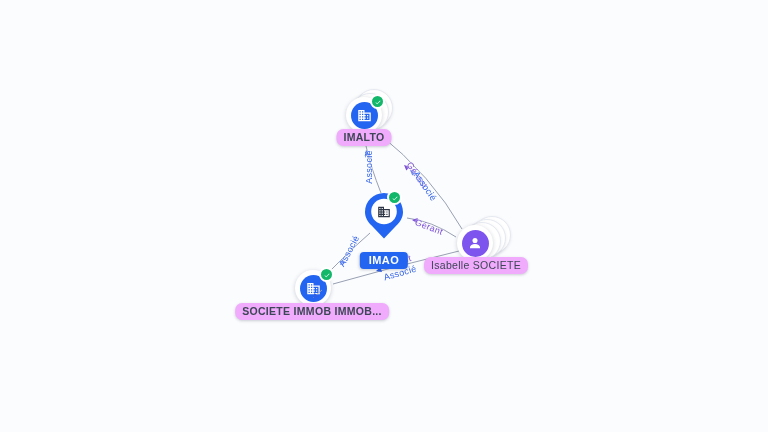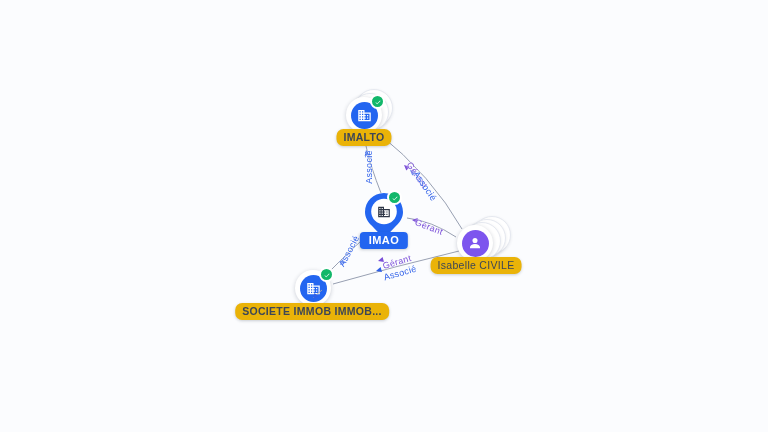--- a/index.html
+++ b/index.html
@@ -43,21 +43,21 @@
   .disc.purple{background:#7d55ee;}
   .check{
     position:absolute;top:-3px;right:-3px;width:11px;height:11px;
     background:#12b76a;border:2px solid #fff;border-radius:50%;
     display:flex;align-items:center;justify-content:center;z-index:6;
   }
   .check svg{width:8px;height:8px;}
 
   .nlabel{
     position:absolute;z-index:5;transform:translateX(-50%);
-    background:#eab308;color:#3d4656;font-size:10.5px;font-weight:600;
+    background:#f0abfc;color:#3d4656;font-size:10.5px;font-weight:600;
     letter-spacing:.3px;padding:2px 7px 3px;border-radius:7px;
     box-shadow:0 1px 3px rgba(25,35,60,.22);white-space:nowrap;
   }
   .nlabel.pill{
     background:#2365f0;color:#fff;font-size:11px;font-weight:700;
     padding:2px 9px 3px;border-radius:4px;letter-spacing:.4px;
   }
   .pin-wrap{position:absolute;width:40px;height:48px;}
 </style>
 </head>
@@ -128,36 +128,36 @@
       <svg x="13" y="13" width="14" height="14" viewBox="0 0 24 24">
         <path fill="#2f3747" d="M12 7V3H2v18h20V7H12zM6 19H4v-2h2v2zm0-4H4v-2h2v2zm0-4H4V9h2v2zm0-4H4V5h2v2zm4 12H8v-2h2v2zm0-4H8v-2h2v2zm0-4H8V9h2v2zm0-4H8V5h2v2zm10 12h-8v-2h2v-2h-2v-2h2v-2h-2V9h8v10zm-2-8h-2v2h2v-2zm0 4h-2v2h2v-2z"></path>
       </svg>
     </svg>
     <span class="check" style="top:-2px;right:2px;">
       <svg viewBox="0 0 24 24">
           <path d="M9.5 16.2 5.8 12.5l-1.3 1.3 5 5 10-10-1.3-1.3z" fill="#fff"></path>
         </svg>
     </span>
   </div>
-  <div class="nlabel pill" style="left:384px;top:232px;">IMAO</div>
+  <div class="nlabel pill" style="left:384px;top:252px;">IMAO</div>
 
   <div class="node" style="left:457px;top:225px;width:36px;height:36px;">
     <div class="ghost" style="left:16px;top:-9px;"></div>
     <div class="ghost" style="left:11px;top:-6px;"></div>
     <div class="ghost" style="left:6px;top:-3px;"></div>
     <div class="bubble">
       <div class="disc purple">
         <svg viewBox="0 0 24 24" width="16" height="16">
           <circle cx="12" cy="8.2" r="3.8" fill="#fff"></circle>
           <path d="M12 13.5c-4.2 0-7.5 2.1-7.5 4.7V20h15v-1.8c0-2.6-3.3-4.7-7.5-4.7z" fill="#fff"></path>
         </svg>
       </div>
     </div>
   </div>
-  <div class="nlabel" style="left:476px;top:257px;font-weight:500;">Isabelle CIVILE</div>
+  <div class="nlabel" style="left:476px;top:257px;font-weight:500;">Isabelle SOCIETE</div>
 
   <div class="node" style="left:295px;top:270px;width:36px;height:36px;">
     <div class="bubble">
       <div class="disc blue">
         <svg viewBox="0 0 24 24" width="15" height="15">
             <path fill="#fff" d="M12 7V3H2v18h20V7H12zM6 19H4v-2h2v2zm0-4H4v-2h2v2zm0-4H4V9h2v2zm0-4H4V5h2v2zm4 12H8v-2h2v2zm0-4H8v-2h2v2zm0-4H8V9h2v2zm0-4H8V5h2v2zm10 12h-8v-2h2v-2h-2v-2h2v-2h-2V9h8v10zm-2-8h-2v2h2v-2zm0 4h-2v2h2v-2z"></path>
           </svg>
       </div>
       <span class="check">
         <svg viewBox="0 0 24 24">

